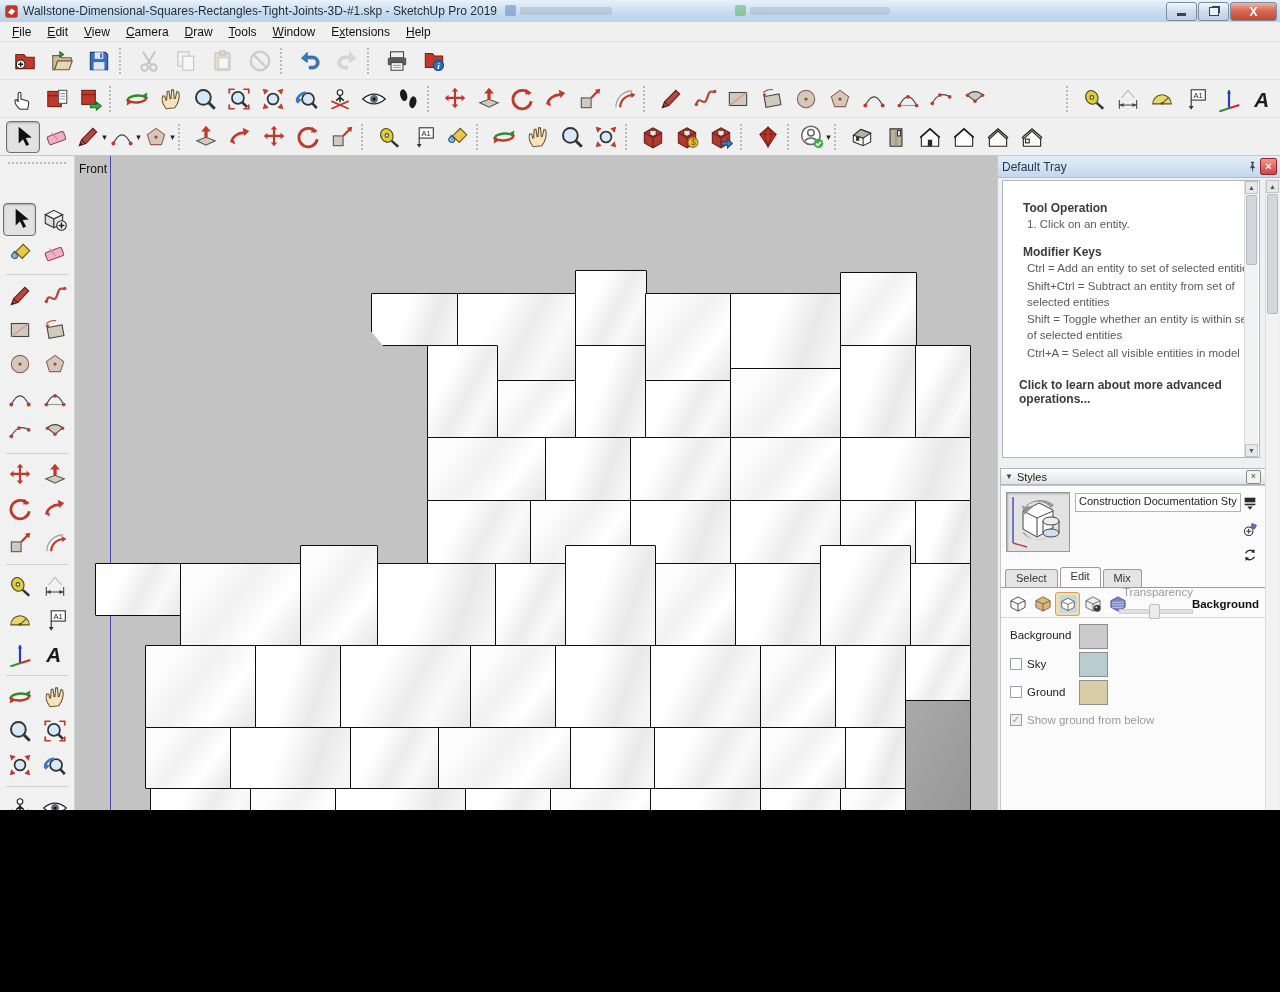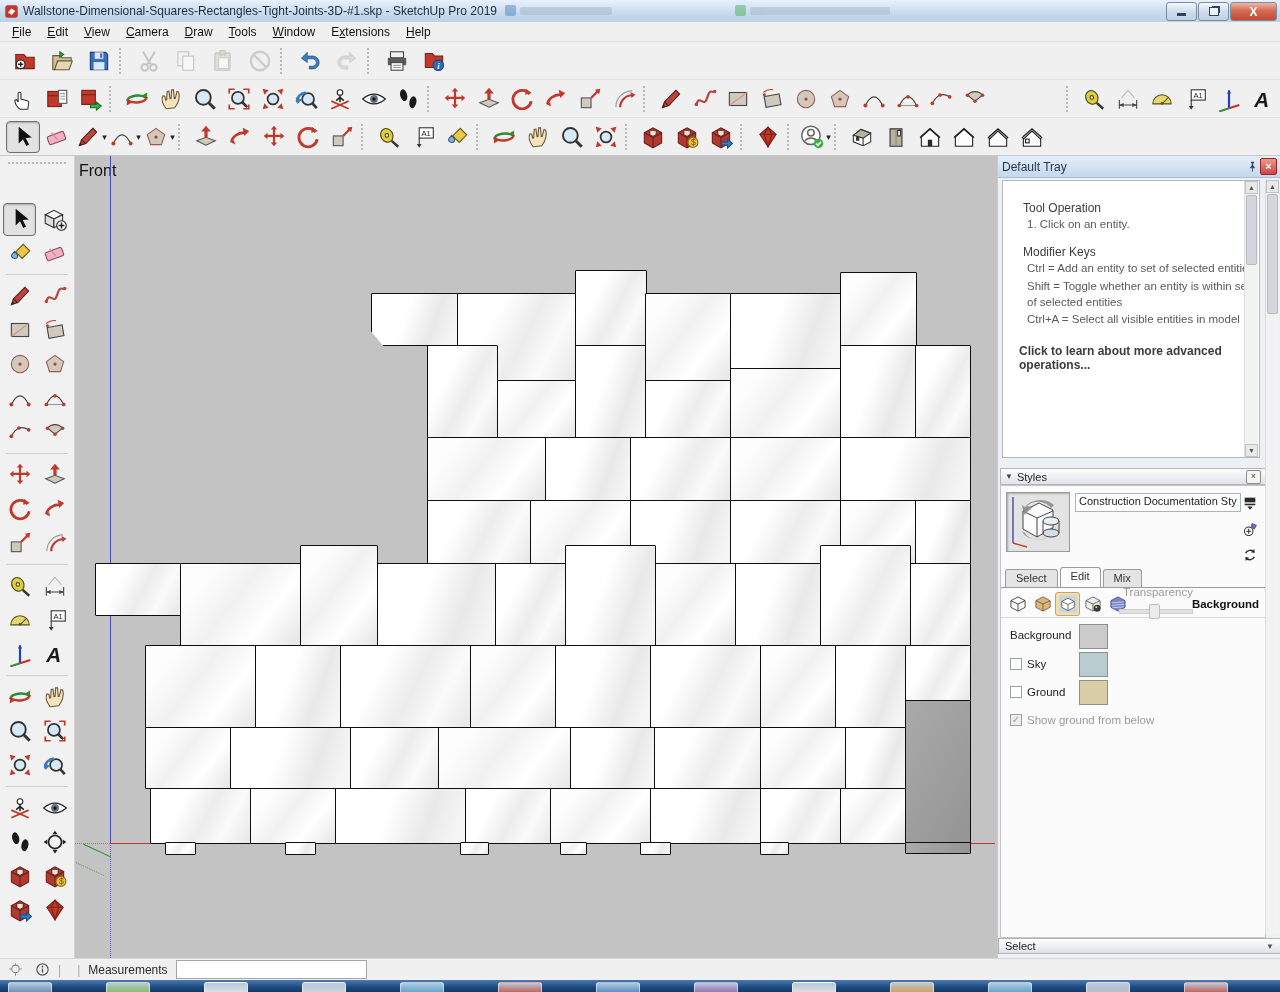--- a/index.html
+++ b/index.html
@@ -1,16 +1,16 @@
 <!DOCTYPE html>
 <html><head>
 <meta charset="utf-8">
 <style>
   html,body{margin:0;padding:0;background:#000;font-family:"Liberation Sans",sans-serif;}
-  #app{position:relative;width:1280px;height:992px;background:#f0f0f0;overflow:hidden;font-size:12px;color:#222;}
+  #app{position:relative;width:1280px;height:810px;background:#f0f0f0;overflow:hidden;font-size:12px;color:#222;}
   
   #titlebar{position:absolute;left:0;top:0;width:1280px;height:22px;
     background:linear-gradient(#e8f1fb,#c7daee 60%,#bcd2e8);border-bottom:1px solid #9ab0c8;
     display:flex;align-items:center;}
   #titlebar .ttl{margin-left:4px;color:#1d2b3a;font-size:12px;white-space:nowrap;}
   .ghost{position:absolute;top:4px;height:13px;display:flex;align-items:center;opacity:.45;}
   .ghost .gi{width:11px;height:11px;border-radius:2px;margin-right:4px;}
   .ghost .gt{height:8px;border-radius:2px;background:#9fb3c6;}
   #wincontrols{position:absolute;right:3px;top:2px;display:flex;}
   .wbtn{width:29px;height:17px;border:1px solid #7d8da0;border-radius:3px;margin-left:1px;
@@ -38,39 +38,39 @@
   .mla{margin-left:74px;}
   
   #lefttools{position:absolute;left:0;top:156px;width:75px;height:802px;background:#f1f1f1;border-right:1px solid #d4d4d4;box-sizing:border-box;padding-top:46px;}
   #lefttools .handle{position:absolute;top:6px;left:8px;width:58px;border-top:2px dotted #b9b9b9;}
   .lt-row{display:flex;justify-content:center;gap:2px;height:34px;align-items:center;}
   .lt-row .tbtn{width:33px;height:33px;}
   .lt-sep{height:9px;display:flex;align-items:center;}
   .lt-sep div{height:1px;background:#cfcfcf;width:62px;margin:0 auto;}
   
   #viewport{position:absolute;left:75px;top:156px;width:922px;height:802px;background:#c3c3c3;overflow:hidden;}
-  #viewlabel{position:absolute;left:4px;top:6px;font-size:16px;color:#111;}
+  #viewlabel{position:absolute;left:4px;top:6px;font-size:12px;color:#111;}
   .axis{position:absolute;}
   .blk{position:absolute;border:1.5px solid #0e0e0e;box-sizing:border-box;border-radius:1px;}
   .g0{background:linear-gradient(118deg,#ffffff 30%,#ececec 55%,#fafafa 75%,#e7e7e7 100%);}
   .g1{background:linear-gradient(128deg,#fdfdfd 20%,#f1f1f1 45%,#ffffff 70%,#e5e5e5 100%);}
   .g2{background:linear-gradient(110deg,#ffffff 40%,#e9e9e9 70%,#f5f5f5 92%);}
   .blk.gray{background:linear-gradient(120deg,#aaaaaa,#949494);}
   .blk.ch{clip-path:polygon(0 0,100% 0,100% 100%,14% 100%,0 72%);}
   
   #tray{position:absolute;right:0;top:156px;width:283px;height:802px;background:#edf0f4;border-left:1px solid #c9c9c9;box-sizing:border-box;}
   #trayheader{position:absolute;left:0;top:0;width:283px;height:22px;background:linear-gradient(#e4eefa,#c4d7ec);
     border-bottom:1px solid #a8bdd4;display:flex;align-items:center;box-sizing:border-box;padding:0 4px;}
   #trayheader .t{flex:1;color:#25384e;font-size:12px;}
   .trayico{width:15px;height:15px;display:flex;align-items:center;justify-content:center;}
   #tray-close{background:linear-gradient(#e98,#c44);border:1px solid #922;border-radius:2px;color:#fff;font-size:11px;line-height:11px;font-weight:bold;}
   
   #instructor{position:absolute;left:4px;top:24px;width:258px;height:278px;background:#fff;border:1px solid #b7b7b7;overflow:hidden;box-sizing:border-box;padding:8px 4px 0 24px;}
   #instructor .p{color:#5a5a5a;font-size:11.5px;line-height:1.38;margin-bottom:2px;}
-  #instructor .h{color:#3c3c3c;font-size:12px;font-weight:normal;margin:12px 0 2px -4px;}
+  #instructor .h{color:#3c3c3c;font-size:12px;font-weight:bold;margin:12px 0 2px -4px;}
   #instructor .hlink{color:#3c3c3c;font-size:12px;font-weight:bold;margin:16px 0 2px -8px;}
   .vscroll{position:absolute;width:13px;background:#f2f2f2;border-left:1px solid #ddd;}
   .sbtn{width:13px;height:13px;background:#e8e8e8;border:1px solid #c2c2c2;box-sizing:border-box;color:#555;font-size:7px;display:flex;align-items:center;justify-content:center;}
   .sthumb{position:absolute;left:1px;width:11px;background:#d3d7dd;border:1px solid #b4bac2;border-radius:2px;box-sizing:border-box;}
   
   #stylesheader{position:absolute;left:2px;top:312px;width:266px;height:17px;background:linear-gradient(#fdfdfd,#dfe3e8);
     border:1px solid #b5b5b5;display:flex;align-items:center;font-size:11px;color:#222;box-sizing:border-box;padding:0 4px;}
   #stylesheader .t{flex:1;margin-left:4px;}
   #stylesheader .x{width:13px;height:12px;border:1px solid #8a8a8a;background:#f4f4f4;font-size:9px;line-height:10px;text-align:center;color:#444;border-radius:2px;}
   #stylesbody{position:absolute;left:2px;top:329px;width:266px;height:453px;background:#fbfbfb;border:1px solid #c5c5c5;box-sizing:border-box;}
@@ -1248,20 +1248,21 @@
           </svg>
         </span>
       <span class="trayico" id="tray-close">×</span>
     </div>
 
     <div id="instructor">
         <div class="h">Tool Operation</div>
         <div class="p">1. Click on an entity.</div>
         <div class="h">Modifier Keys</div>
         <div class="p">Ctrl = Add an entity to set of selected entities</div>
+        <div class="p">Shift+Ctrl = Subtract an entity from set of selected entities</div>
         <div class="p">Shift = Toggle whether an entity is within set of selected entities</div>
         <div class="p">Ctrl+A = Select all visible entities in model</div>
         <div class="hlink">Click to learn about more advanced operations...</div>
       </div>
     <div class="vscroll" style="right:22px;top:25px;height:276px;">
       <div class="sbtn" style="position:absolute;top:0">▲</div>
       <div class="sthumb" style="top:14px;height:70px"></div>
       <div class="sbtn" style="position:absolute;bottom:0">▼</div>
     </div>
 

